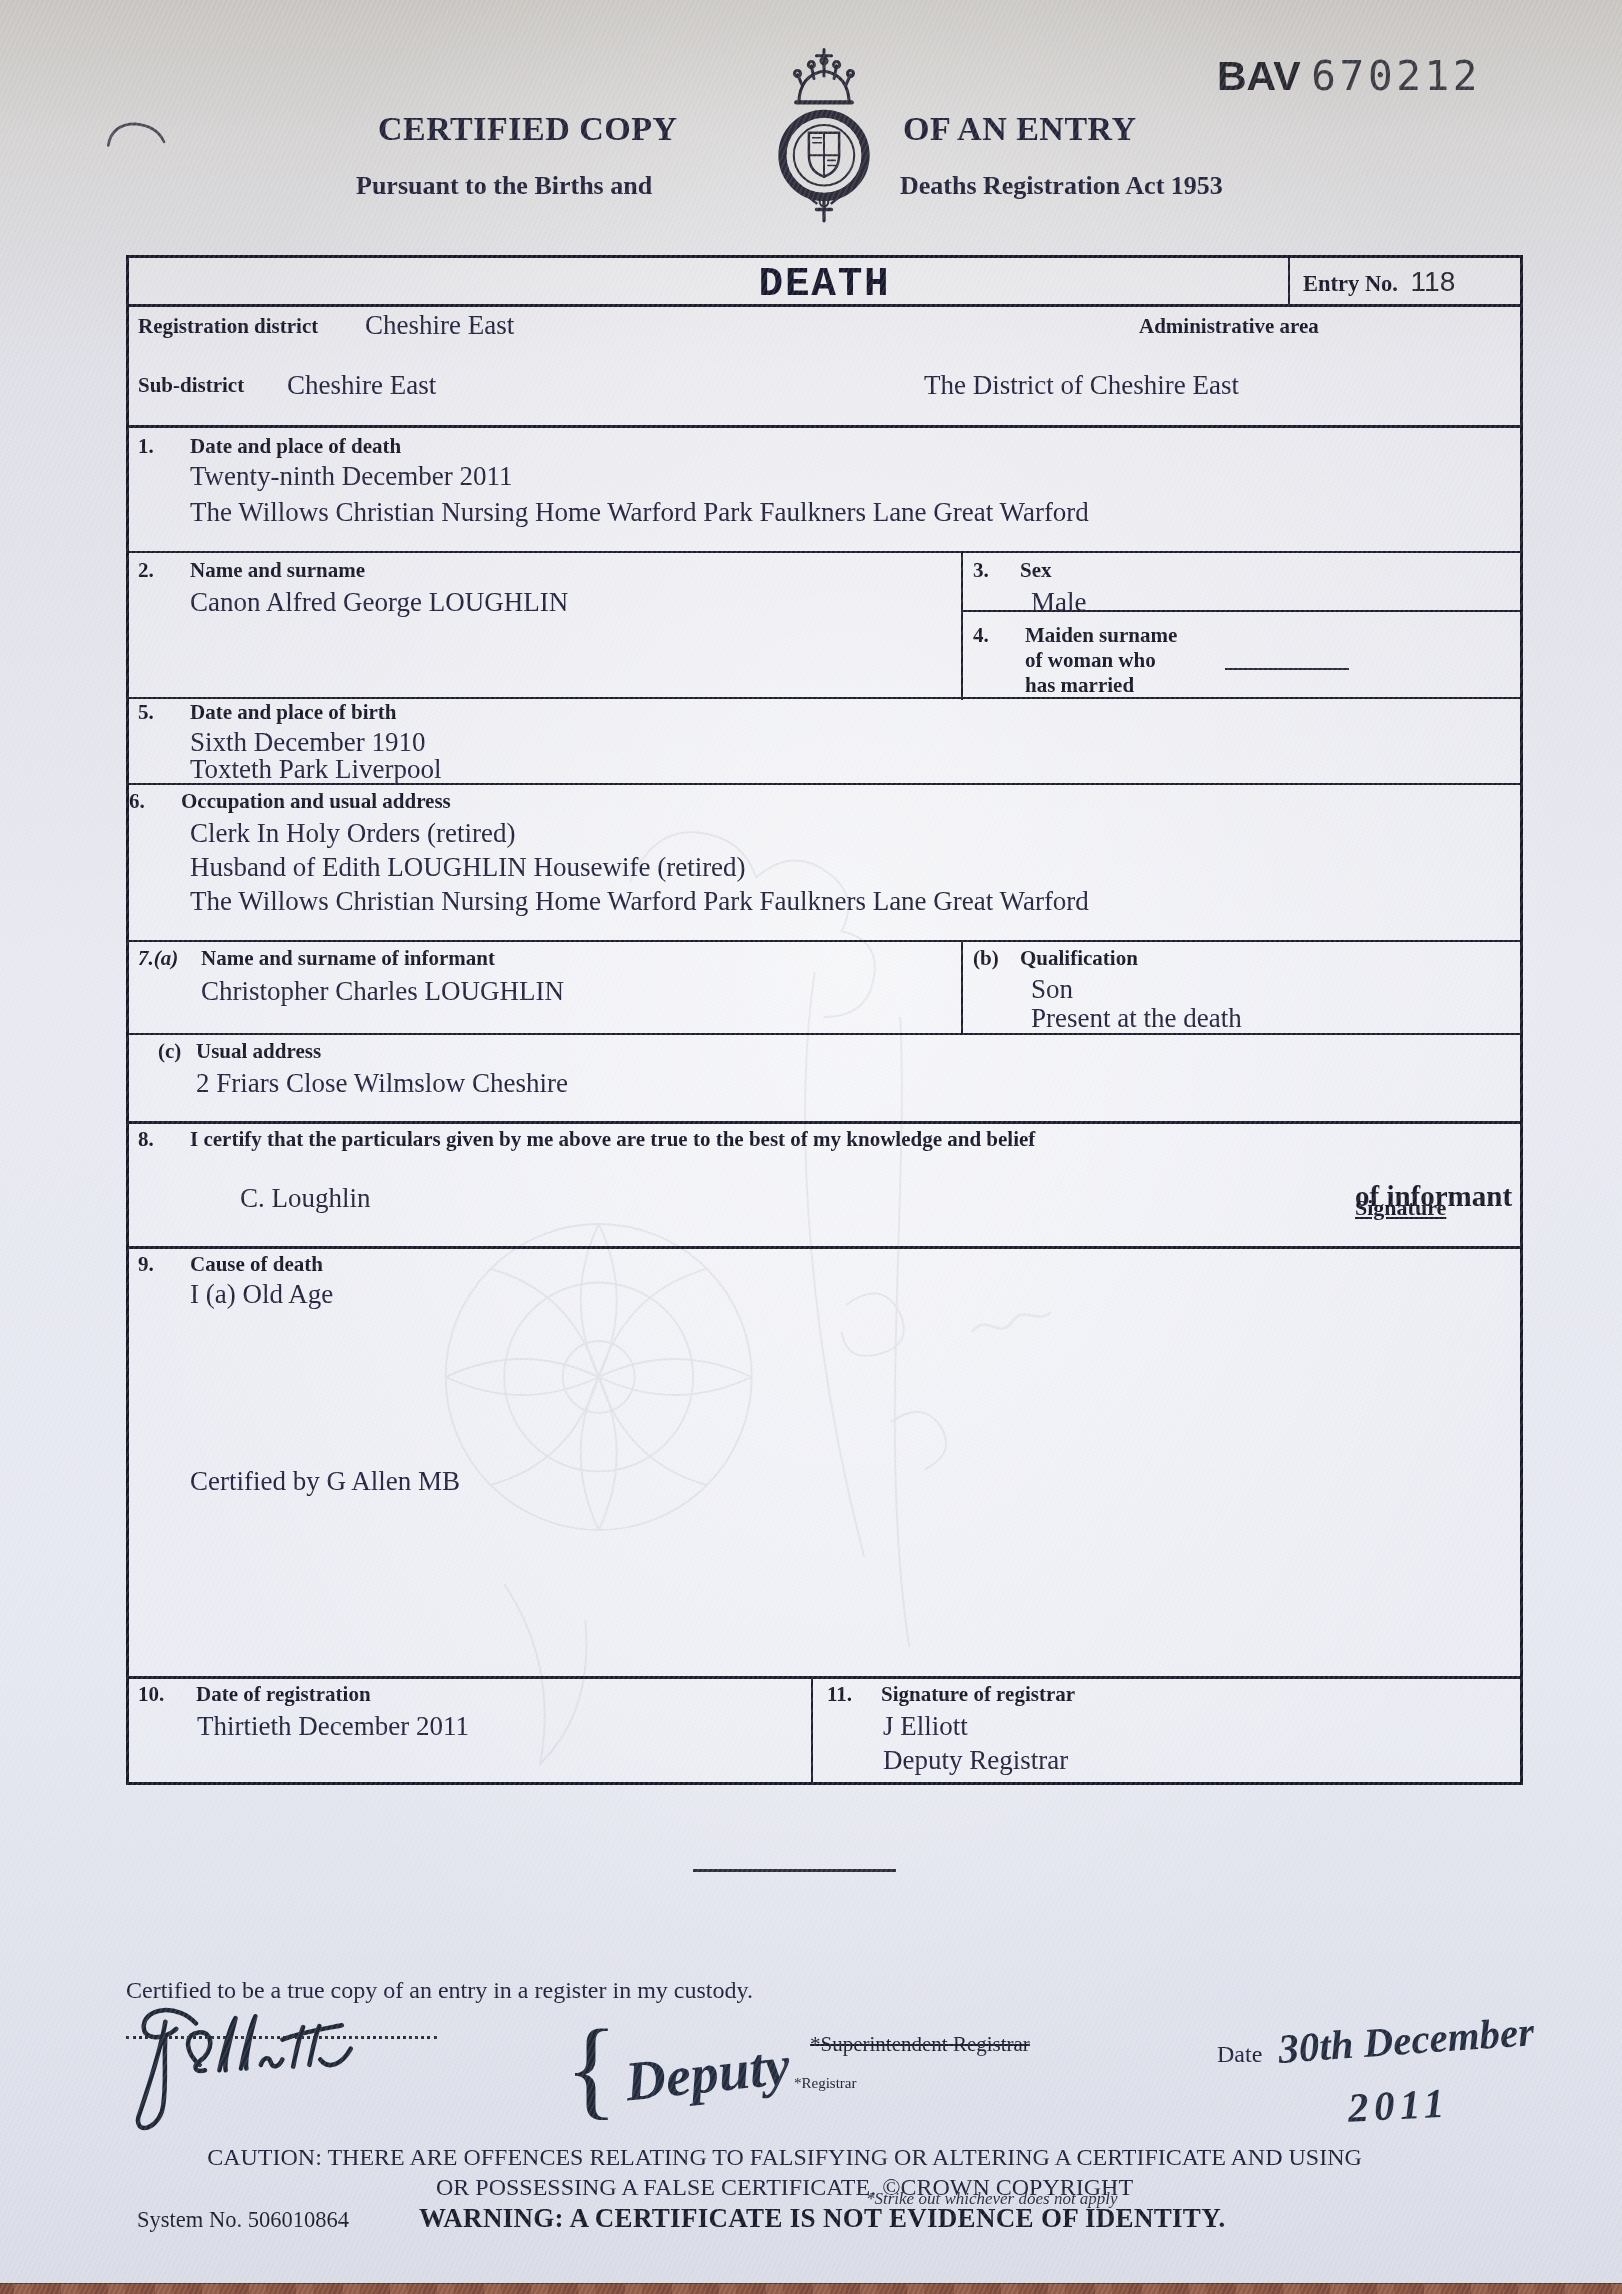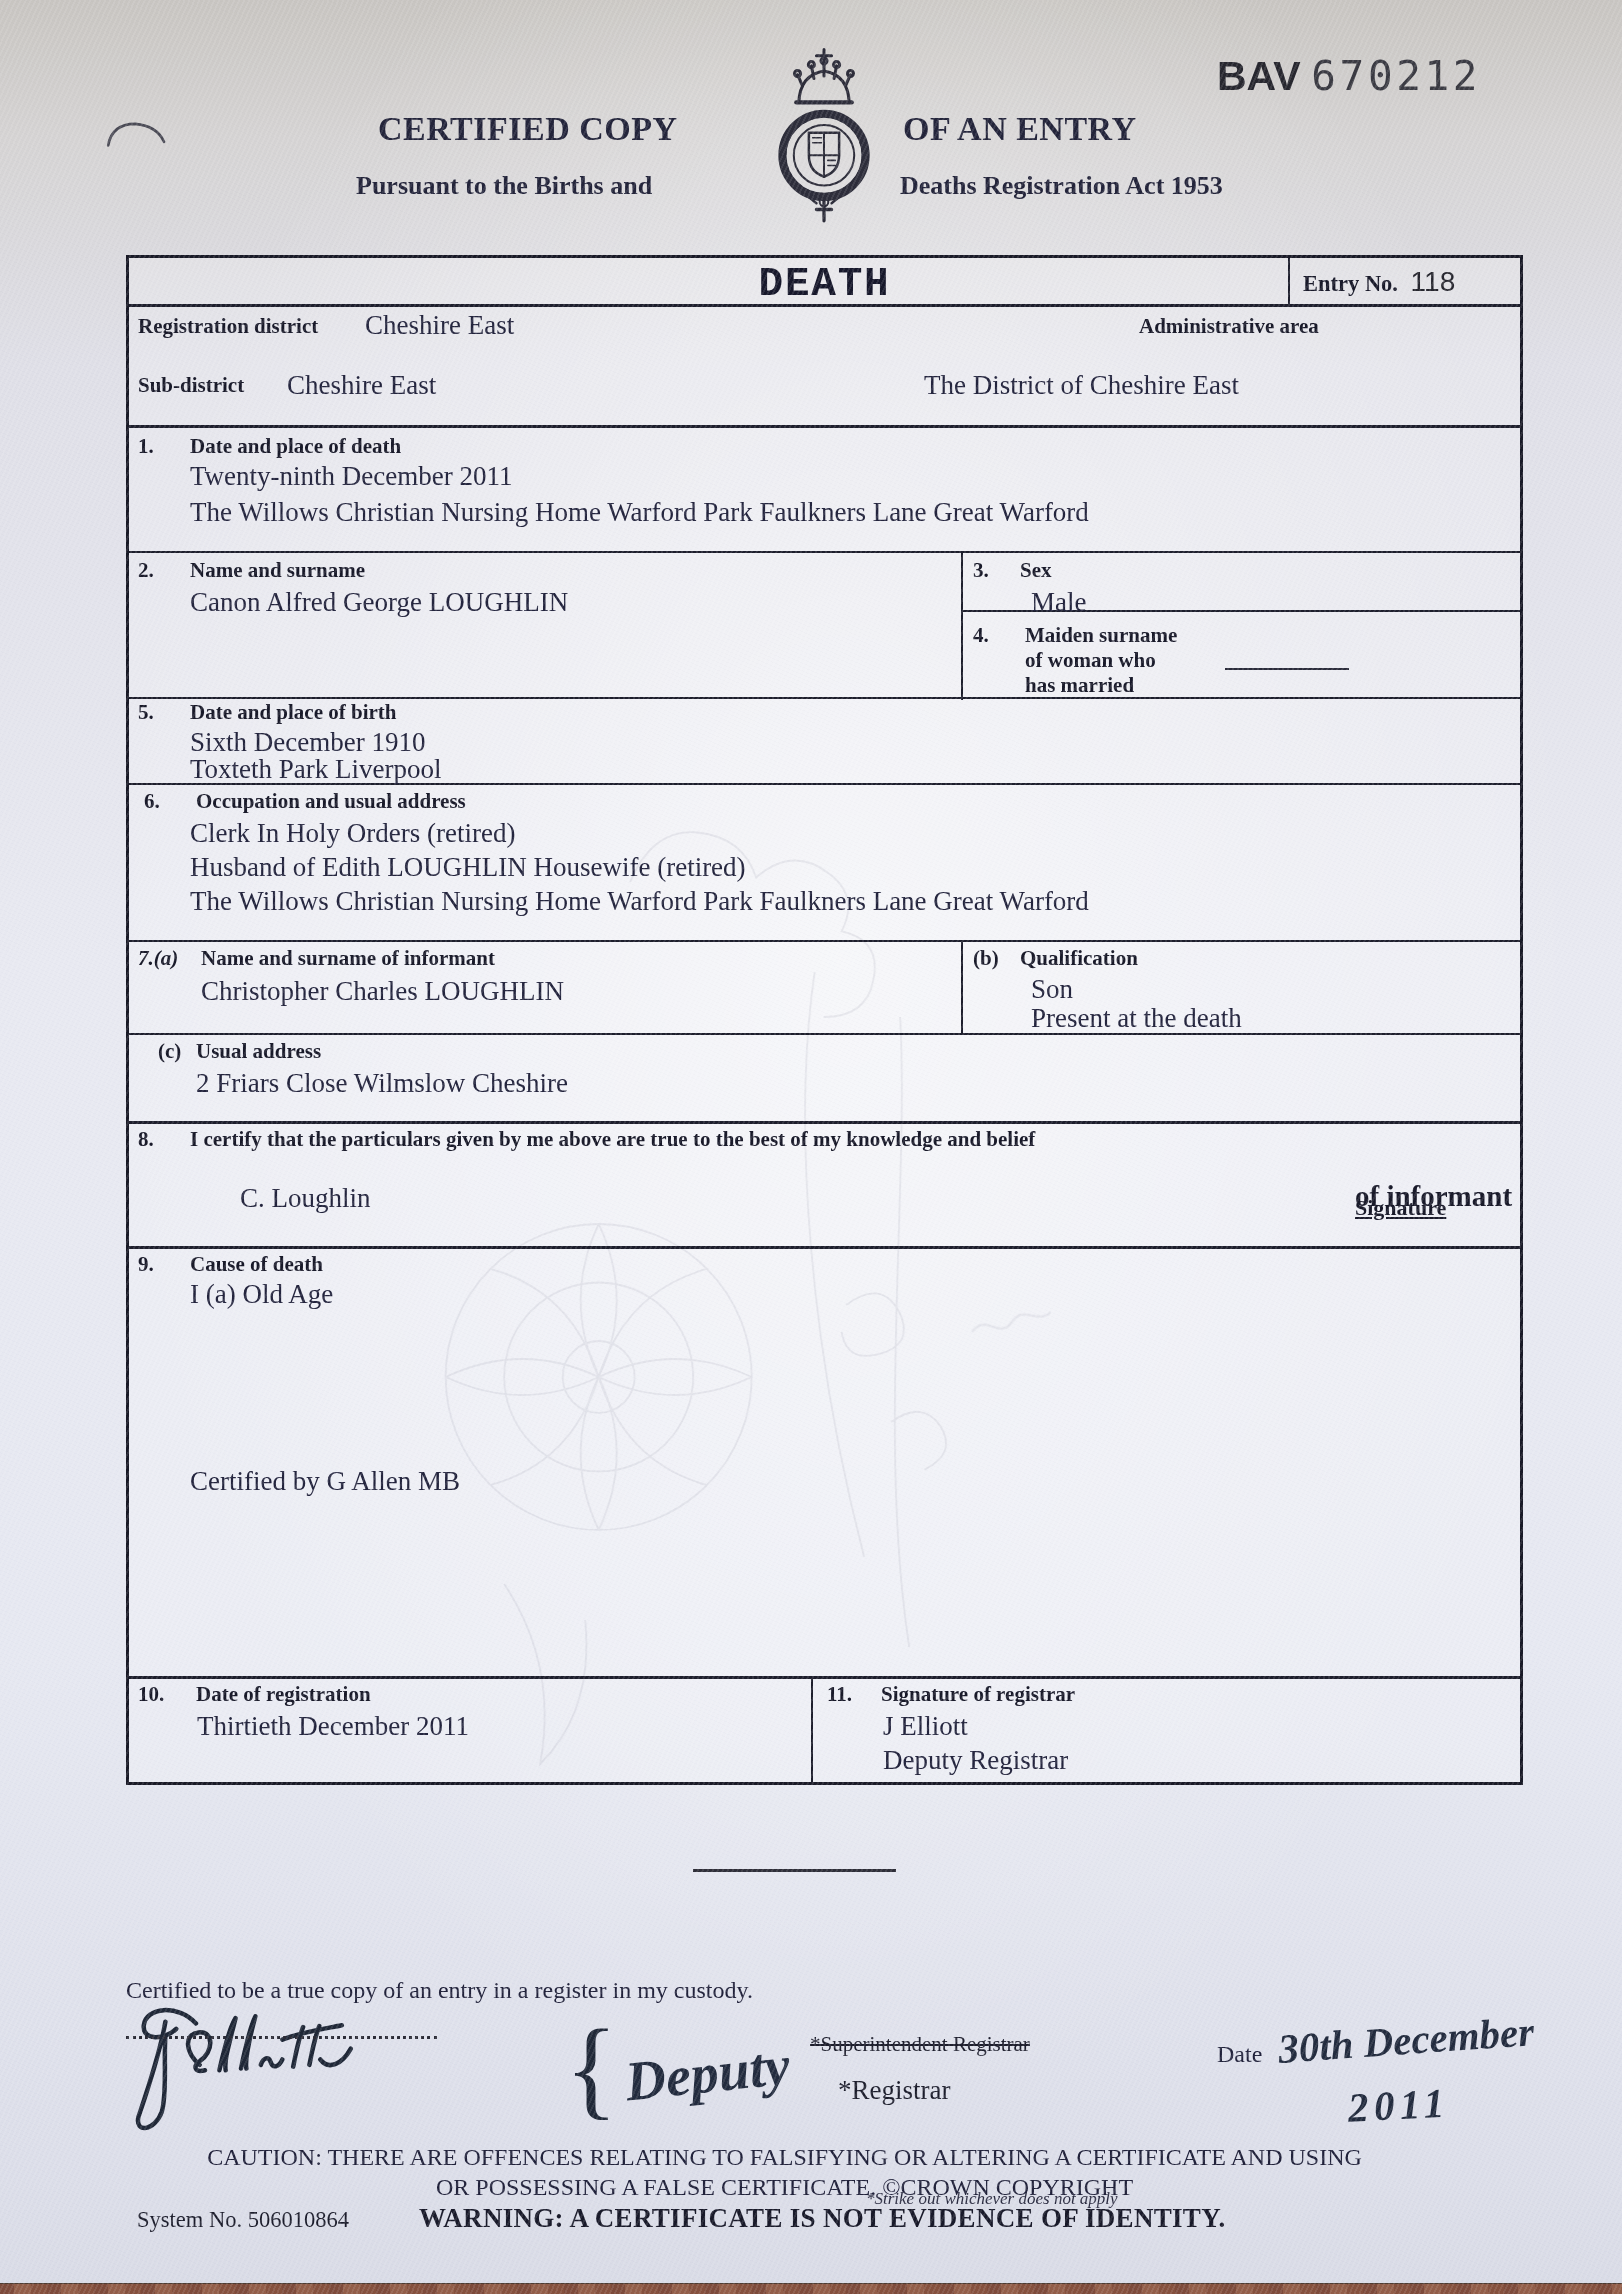--- a/index.html
+++ b/index.html
@@ -147,21 +147,21 @@
     <div class="abs lbl" style="left:896px;top:390px;">of woman who</div>
     <div class="abs lbl" style="left:896px;top:415px;">has married</div>
     <div class="dash4" style="left:1096px;top:410px;width:124px;"></div>
 
     <div class="abs lbl" style="left:9px;top:442px;">
       <span class="numsp" style="width:52px;">5.</span><span>Date and place of birth</span>
     </div>
     <div class="abs val" style="left:61px;top:469px;">Sixth December 1910</div>
     <div class="abs val" style="left:61px;top:496px;">Toxteth Park Liverpool</div>
 
-    <div class="abs lbl" style="left:15px;top:531px;">
+    <div class="abs lbl" style="left:0;top:531px;">
       <span class="numsp" style="width:52px;">6.</span><span>Occupation and usual address</span>
     </div>
     <div class="abs val" style="left:61px;top:560px;">Clerk In Holy Orders (retired)</div>
     <div class="abs val" style="left:61px;top:594px;">Husband of Edith LOUGHLIN Housewife (retired)</div>
     <div class="abs val" style="left:61px;top:628px;">The Willows Christian Nursing Home Warford Park Faulkners Lane Great Warford</div>
 
     <div class="abs lbl" style="left:9px;top:688px;">
       <span class="numsp" style="width:63px;font-style:italic;">7.(a)</span><span>Name and surname of informant</span>
     </div>
     <div class="abs val" style="left:72px;top:718px;">Christopher Charles LOUGHLIN</div>
@@ -219,21 +219,21 @@
       <path d="M196,56 C215,48 242,44 262,40"></path>
       <path d="M238,78 C247,90 262,84 272,66"></path>
     </g>
   </svg>
   <div class="abs" style="left:126px;top:2036px;width:311px;border-bottom:3.6px dotted #2b2b36;"></div>
 
   <div class="abs hand" style="left:565px;top:2005px;font-size:110px;font-style:normal;color:#1f2737;">{</div>
   <div class="abs hand" style="left:625px;top:2041px;font-size:56px;font-weight:bold;transform:rotate(-6deg);">Deputy</div>
 
   <div class="abs strike" style="left:810px;top:2032px;font-size:21px;">*Superintendent Registrar</div>
-  <div class="abs" style="left:838px;top:2075px;font-size:27px;">*Registrar</div>
+  <div class="abs" style="left:794px;top:2075px;font-size:15px;">*Registrar</div>
   <div class="abs small-note" style="left:866px;top:2189px;">*Strike out whichever does not apply</div>
 
   <div class="abs foot" style="left:1217px;top:2041px;">Date</div>
   <div class="abs hand" style="left:1278px;top:2016px;font-size:41px;font-weight:bold;transform:rotate(-4deg);">30th December</div>
   <div class="abs hand" style="left:1348px;top:2081px;font-size:41px;font-weight:bold;transform:rotate(-3deg);letter-spacing:5.4px;">2011</div>
 
   <div class="abs foot" style="left:0;right:54px;top:2144px;text-align:center;">CAUTION: THERE ARE OFFENCES RELATING TO FALSIFYING OR ALTERING A CERTIFICATE AND USING</div>
   <div class="abs foot" style="left:0;right:54px;top:2174px;text-align:center;">OR POSSESSING A FALSE CERTIFICATE. ©CROWN COPYRIGHT</div>
   <div class="abs" style="left:137px;top:2207px;font-size:22.5px;">System No. 506010864</div>
   <div class="abs warning" style="left:419px;top:2203px;">WARNING: A CERTIFICATE IS NOT EVIDENCE OF IDENTITY.</div>

